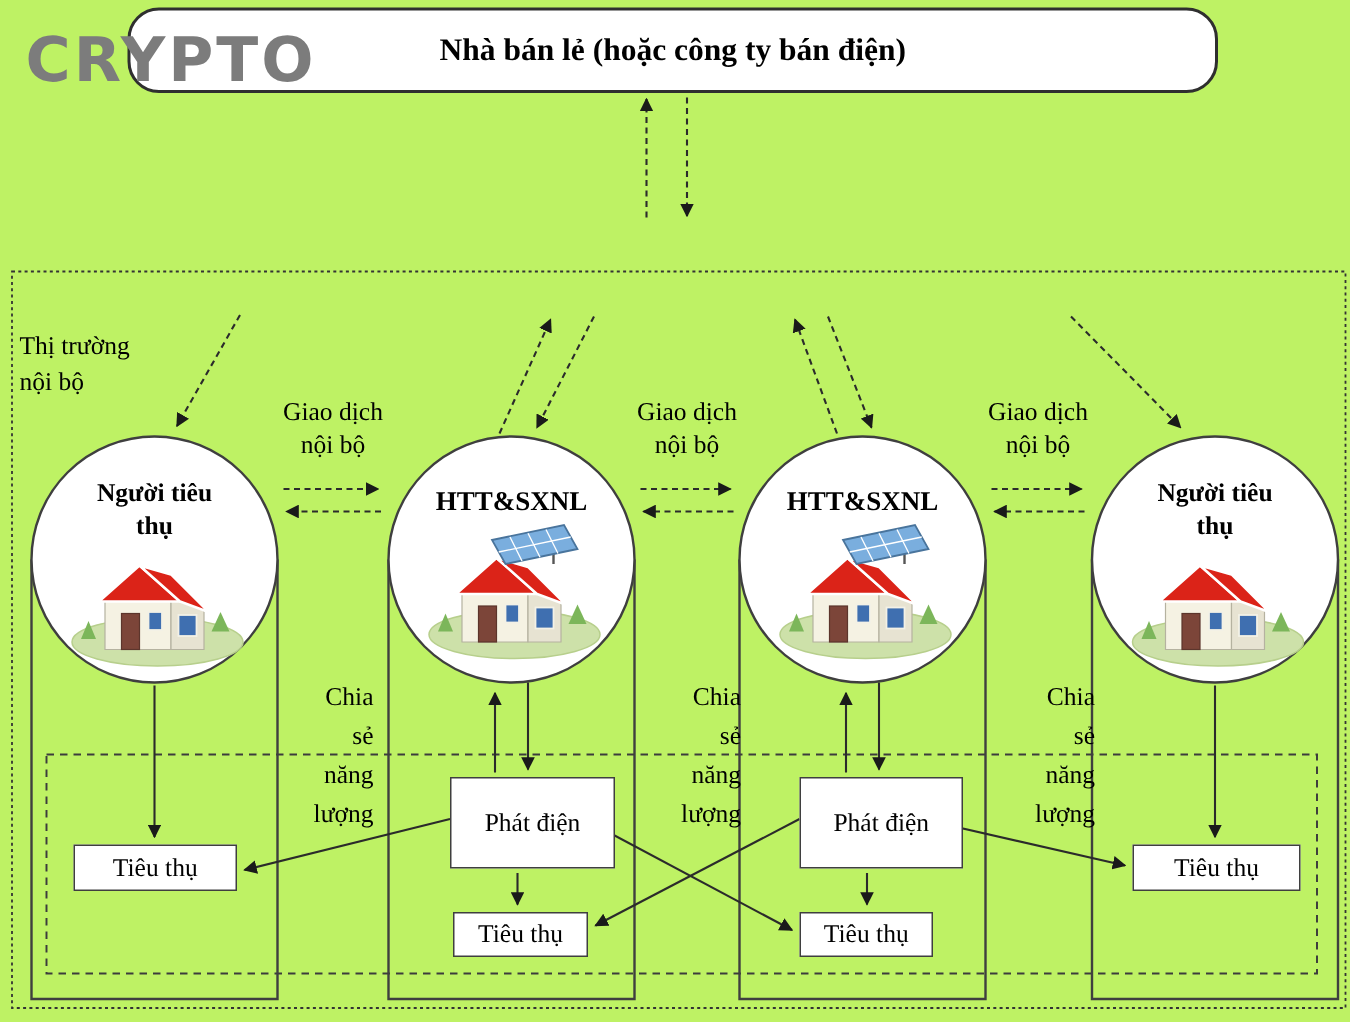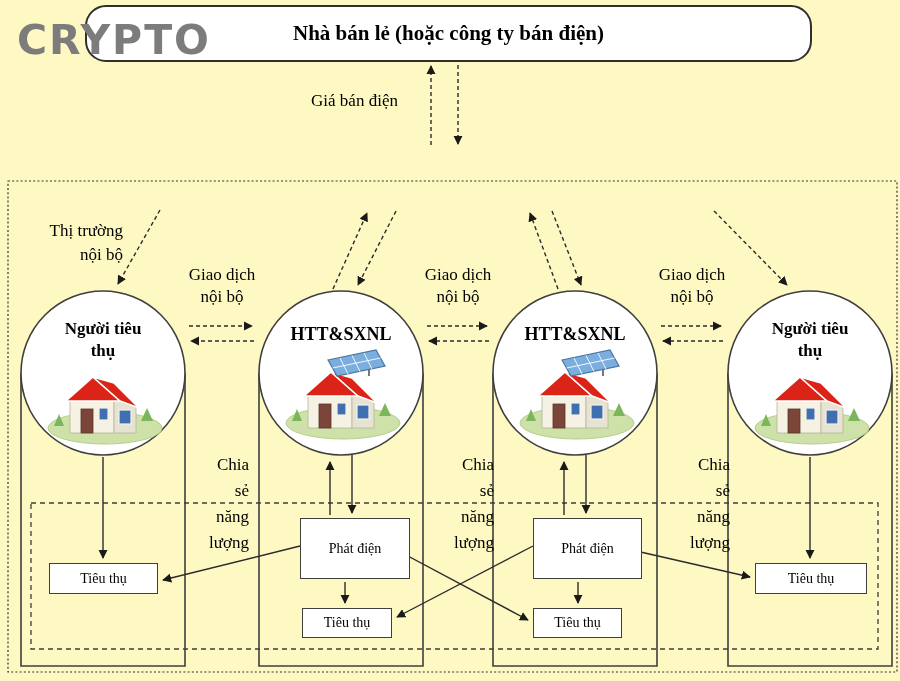--- a/index.html
+++ b/index.html
@@ -1,17 +1,17 @@
 <!DOCTYPE html>
 <html style="--logo_gray: #7c7c7c; --line: #2b2b2b; --roof: #db2318; --wall_front: #f5f2e3; --wall_side: #e7e3d2; --door: #7c4539; --window: #3f6fb0; --grass: #cde1a9; --grass_edge: #b7cf8c; --tree: #7cb65a; --panel: #7aaede; --panel_edge: #49749c;"><head>
 <meta charset="utf-8">
 <style>
   html,body{margin:0;padding:0;background:#fff;}
   #app{
-    position:relative;width:900px;height:681px;background:#fef9c3;overflow:hidden;
+    position:relative;width:900px;height:681px;background:#bef264;overflow:hidden;
     font-family:"Liberation Serif","DejaVu Serif",serif;color:#000;
   }
   #diagram-svg{position:absolute;left:0;top:0;z-index:1;}
 
   
   .boundary-outer{fill:none;stroke:#333;stroke-width:1.2;stroke-dasharray:2 2.2;}
   .boundary-inner{fill:none;stroke:#3c3c3c;stroke-width:1.3;stroke-dasharray:5 4;}
   .column{fill:none;stroke:#3f3f3f;stroke-width:1.6;}
   .pcircle{fill:#fff;stroke:#3f3f3f;stroke-width:1.6;}
   .arrow{fill:none;stroke:var(--line,#2b2b2b);stroke-width:1.4;}
@@ -37,24 +37,24 @@
   .bigbox{
     left:85px;width:723px;background:#fff;border:2px solid #2f2f2f;
     display:flex;align-items:center;justify-content:center;text-align:center;
     font-weight:bold;font-size:21px;
   }
   #retailer-box{top:5px;height:53px;border-radius:21px;}
   #operator-box{top:147px;height:57px;}
   .smallbox{
     background:#fff;border:1.5px solid #3f3f3f;
     display:flex;align-items:center;justify-content:center;text-align:center;
-    font-size:14px;line-height:1.25;white-space:pre-line;
+    font-size:17px;line-height:1.25;white-space:pre-line;
   }
   .lbl{font-size:17px;text-align:center;white-space:pre-line;line-height:1.3;}
-  #lbl-market{left:13px;top:219px;width:110px;text-align:right;line-height:1.4;}
+  #lbl-market{left:13px;top:219px;width:110px;text-align:left;line-height:1.4;}
   #lbl-price-sell{left:297px;top:90px;width:115px;}
   #lbl-price-retail{left:474px;top:90px;width:125px;}
   .trade-lbl{top:264px;width:100px;line-height:1.3;}
   #trade-1{left:172px;} #trade-2{left:408px;} #trade-3{left:642px;}
   .share-lbl{top:452px;width:70px;line-height:26px;text-align:right;}
   #share-1{left:179px;} #share-2{left:424px;} #share-3{left:660px;}
   .circle-lbl{font-weight:bold;font-size:17px;text-align:center;white-space:pre-line;line-height:1.3;}
   #pname-1{left:40px;top:318px;width:126px;}
   #pname-2{left:281px;top:323px;width:120px;font-size:18px;}
   #pname-3{left:515px;top:323px;width:120px;font-size:18px;}
@@ -156,21 +156,20 @@
     </g>
   </svg>
 
   <div class="ov" id="logo">CRYPTO</div>
 
   <div class="ov bigbox" id="retailer-box">
     <span>Nhà bán lẻ (hoặc công ty bán điện)</span>
   </div>
 
 
-  <div class="ov lbl" id="lbl-price-sell">Giá bán điện</div>
   <div class="ov lbl" id="lbl-market">Thị trường
 nội bộ</div>
 
   <div class="ov lbl trade-lbl" id="trade-1">Giao dịch
 nội bộ</div>
   <div class="ov lbl trade-lbl" id="trade-2">Giao dịch
 nội bộ</div>
   <div class="ov lbl trade-lbl" id="trade-3">Giao dịch
 nội bộ</div>
 

